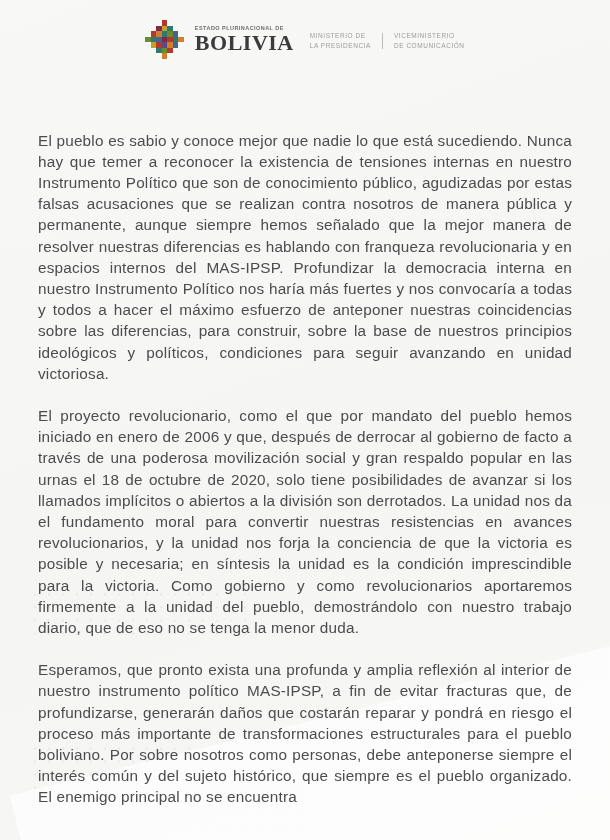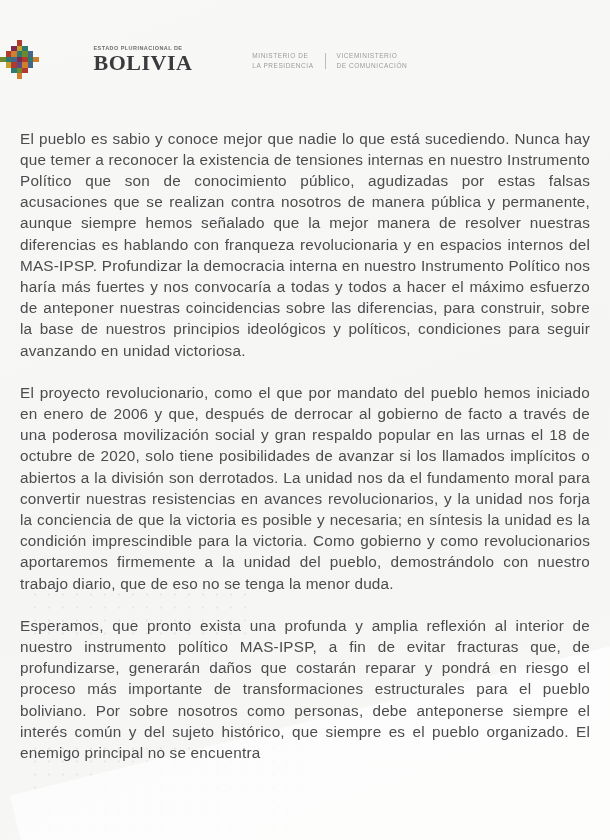--- a/index.html
+++ b/index.html
@@ -37,25 +37,24 @@
     height: 260px;
     right: -180px;
     bottom: -120px;
     background: rgba(255,255,255,0.7);
     transform: rotate(-14deg);
     pointer-events: none;
   }
   
   .header {
     position: relative;
-    padding-top: 40px;
+    padding-top: 20px;
     display: flex;
-    justify-content: flex-start;
+    justify-content: center;
     align-items: center;
-    gap: 44px;
   }
   .logo-mosaic {
     display: grid;
     grid-auto-rows: 5.5px;
     grid-template-columns: repeat(7, 5.5px);
     margin-right: 11px;
   }
   .logo-mosaic .cell { width: 5.5px; height: 5.5px; }
   .wordmark {
     display: flex;
@@ -94,22 +93,22 @@
     white-space: nowrap;
   }
   .v-divider {
     width: 1px;
     height: 16px;
     background: #bcbcbc;
   }
   
   .content {
     position: relative;
-    margin-top: 49px;
-    padding: 0 20px;
+    margin-top: 71px;
+    padding: 0 38px;
   }
   .content p {
     margin: 0 0 21px 0;
     font-size: 15.3px;
     line-height: 21.2px;
     letter-spacing: 0.2px;
     text-align: justify;
     color: #4c4c4e;
   }
   .content p:last-child { margin-bottom: 0; }

